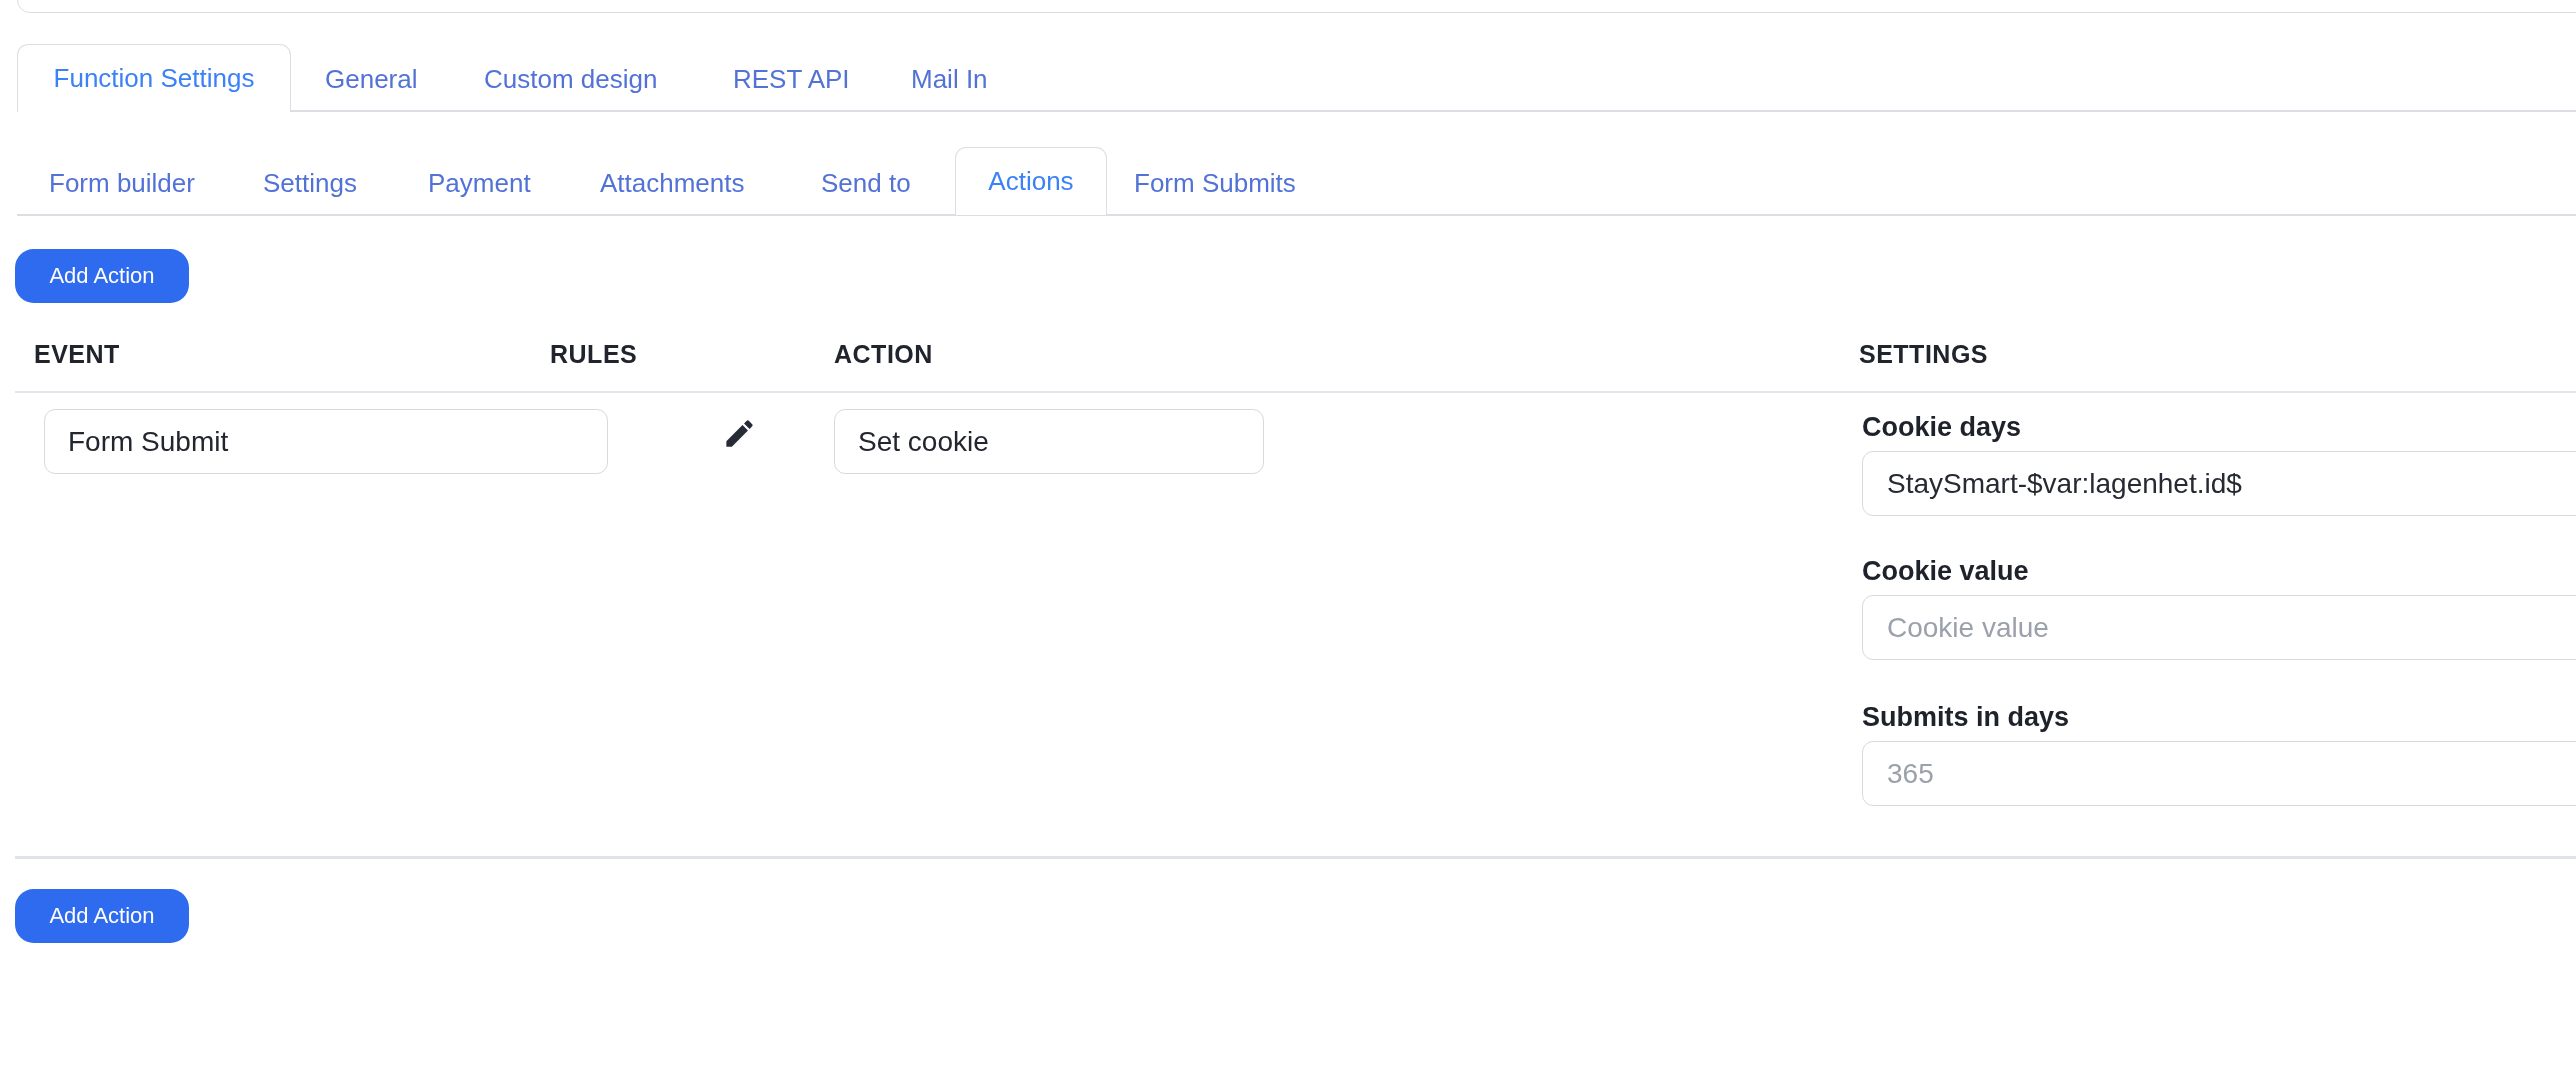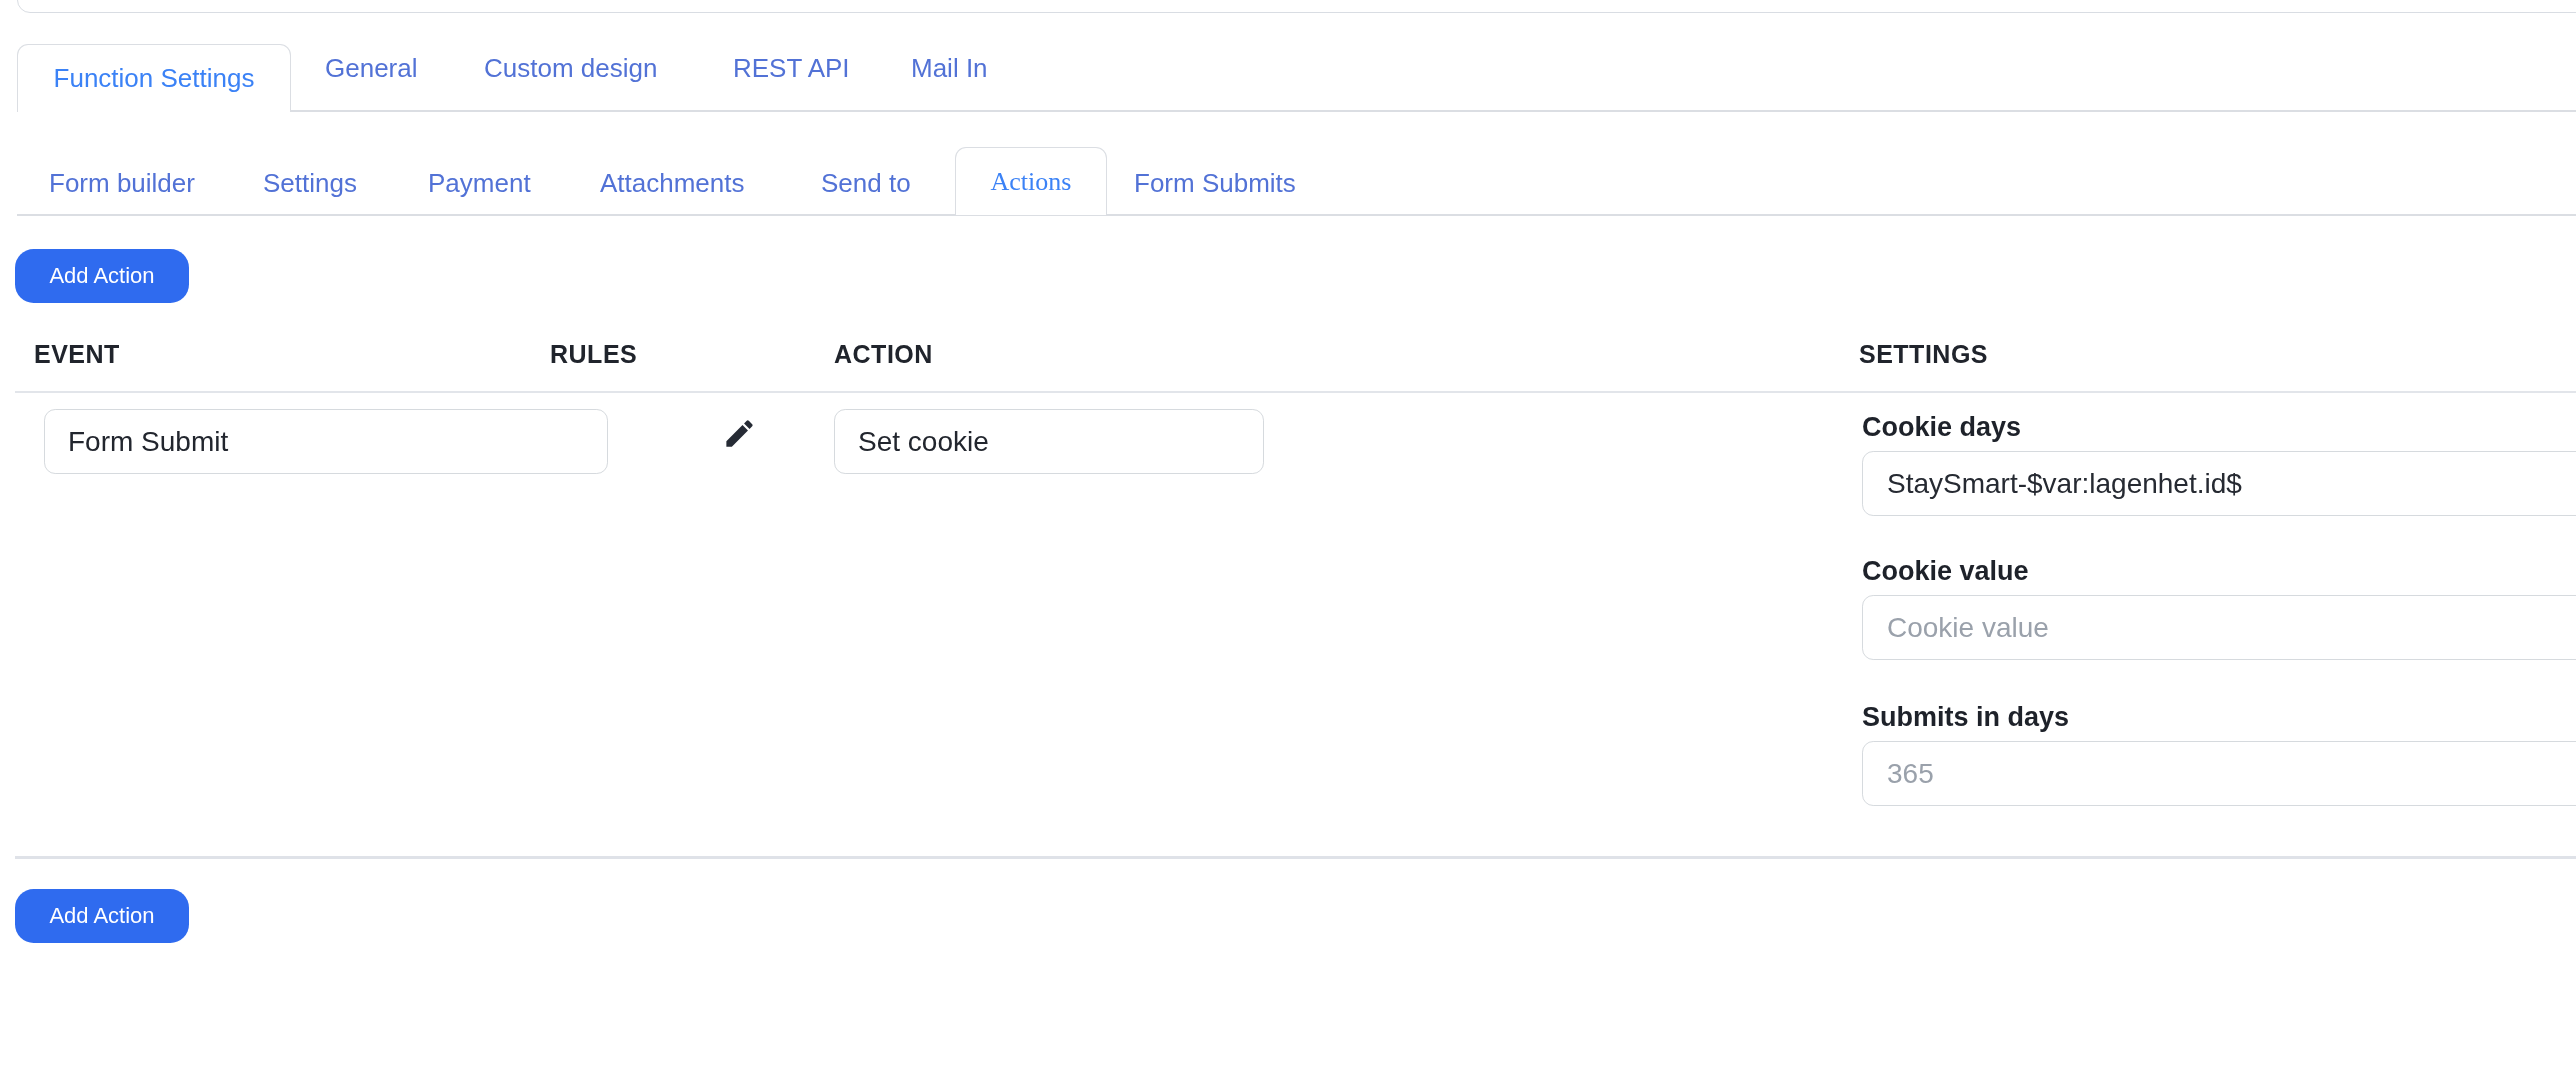--- a/index.html
+++ b/index.html
@@ -40,31 +40,31 @@
     box-sizing:border-box;
     display:flex;
     align-items:center;
     justify-content:center;
     font-size:26px;
     color:#3b82f6;
     z-index:3;
     cursor:default;
   }
   .tab-active.row1{left:17px; top:44px; width:274px;}
-  .tab-active.row2{left:955px; top:147px; width:152px;font-family:Liberation Serif, serif;}
+  .tab-active.row2{left:955px; top:147px; width:152px;}
   
   .tab-link{
     position:absolute;
     font-size:26px;
     line-height:28px;
     color:#5272d6;
     cursor:pointer;
     white-space:nowrap;
   }
-  .tab-link.row1{top:54px;}
+  .tab-link.row1{top:65px;}
   .tab-link.row2{top:169px;}
   
   .btn-blue{
     position:absolute;
     left:15px;
     width:174px;
     height:54px;
     background:#2f6bef;
     border:none;
     border-radius:18.7px;

